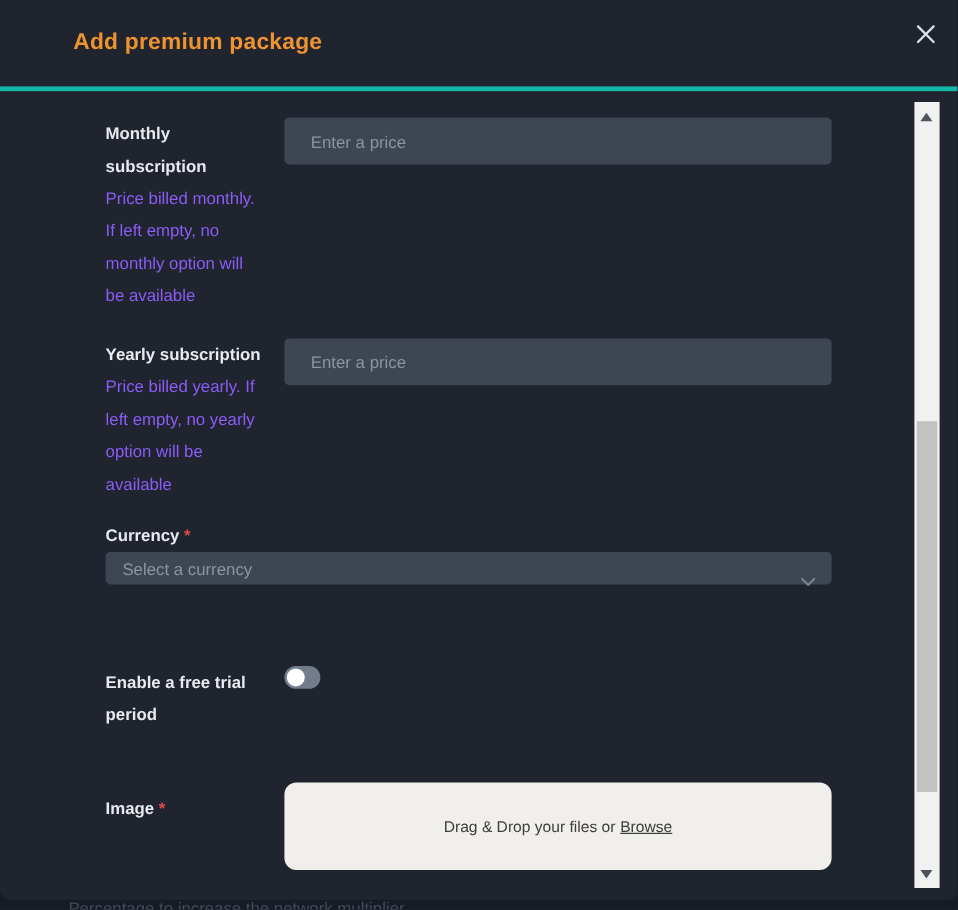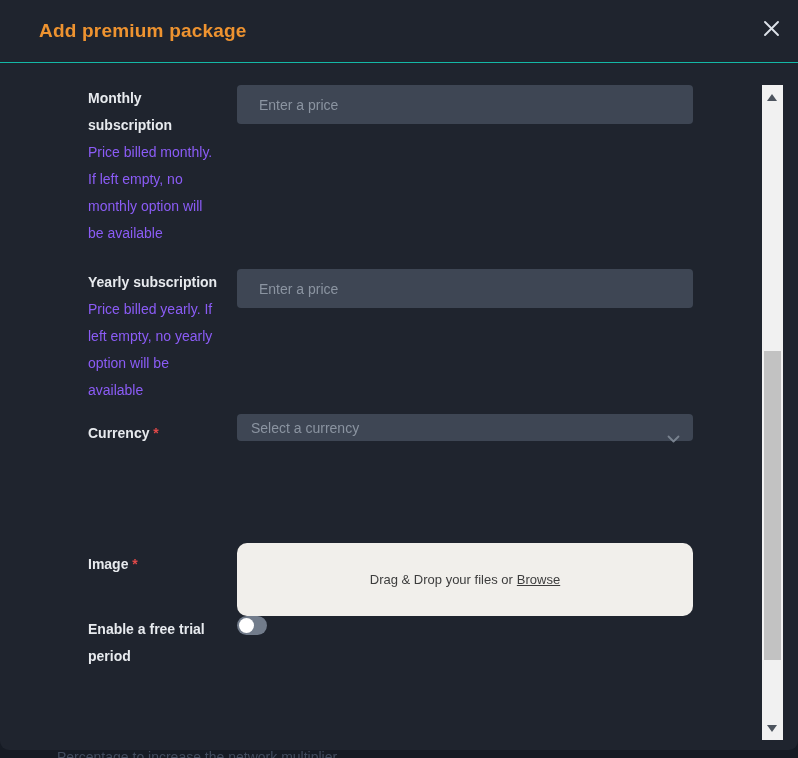--- a/index.html
+++ b/index.html
@@ -16,24 +16,24 @@
     font-size:14px; color:#424c5e; white-space:nowrap;
   }
 
   
   .modal {
     position:absolute; left:0; top:0; width:798px; height:750px; z-index:2;
     background:#1f242e;
     border-radius:0 0 9px 9px;
   }
   .modal-header {
-    height:63px;
+    height:76px;
     display:flex; align-items:center;
-    padding-left:39px;
-    border-bottom:1px solid #14b8a6;
+    padding-left:61px;
+    border-bottom:4px solid #14b8a6;
     position:relative;
   }
   .modal-title {
     color:#ee9330; font-size:19px; font-weight:700; letter-spacing:.2px;
   }
   .close-btn {
     position:absolute; top:19px; right:16px;
     width:22px; height:22px;
     display:flex; align-items:center; justify-content:center;
     cursor:pointer; background:none; border:none;
@@ -48,21 +48,21 @@
   }
   .row-label .desc { color:#8b5cf6; font-weight:400; }
   .row-content { flex:1; min-width:0; }
   .nowrap { white-space:nowrap; }
   .pt6 { padding-top:6px; }
   .pt8 { padding-top:8px; }
   .req { color:#e14949; font-weight:600; }
 
   .row-monthly  { margin-bottom:22px; }
   .row-yearly   { margin-bottom:10px; }
-  .row-currency { margin-bottom:96px; }
+  .row-currency { margin-bottom:68px;flex-direction:column; }
   .row-trial    { margin-bottom:43px; min-height:54px; }
 
   .text-input {
     width:100%; height:39px;
     background:#3e4654; border:none; border-radius:4px;
     padding:0 22px; font-size:14px; color:#cfd6df;
     font-family:"Liberation Sans", sans-serif;
     outline:none;
   }
   .text-input::placeholder { color:#8b94a1; opacity:1; }
@@ -162,43 +162,43 @@
           <span>Select a currency</span>
           <span class="chev">
             <svg width="13" height="8" viewBox="0 0 13 8">
               <polyline points="1.5,1.5 6.5,6.5 11.5,1.5" fill="none" stroke="#79828f" stroke-width="1.8" stroke-linecap="round" stroke-linejoin="round"></polyline>
             </svg>
           </span>
         </div>
       </div>
     </div>
 
+    <div class="row row-trial">
+      <div class="row-label">
+        <div>Enable a free trial period</div>
+      </div>
+      <div class="row-content">
+        <div class="toggle">
+          <div class="knob"></div>
+        </div>
+      </div>
+    </div>
+
     <div class="row row-image">
       <div class="row-label pt8">
         <span>Image</span>
         <span class="req">*</span>
       </div>
       <div class="row-content">
         <div class="dropzone">
           <span>Drag &amp; Drop your files or</span>
           <span class="browse">Browse</span>
         </div>
       </div>
     </div>
 
-    <div class="row row-trial">
-      <div class="row-label">
-        <div>Enable a free trial period</div>
-      </div>
-      <div class="row-content">
-        <div class="toggle">
-          <div class="knob"></div>
-        </div>
-      </div>
-    </div>
-
   </div>
 </div>
 
 <div class="sb-track"></div>
 <div class="sb-thumb"></div>
 <div class="sb-arrow sb-arrow-up"></div>
 <div class="sb-arrow sb-arrow-down"></div>
 
 </body></html>

